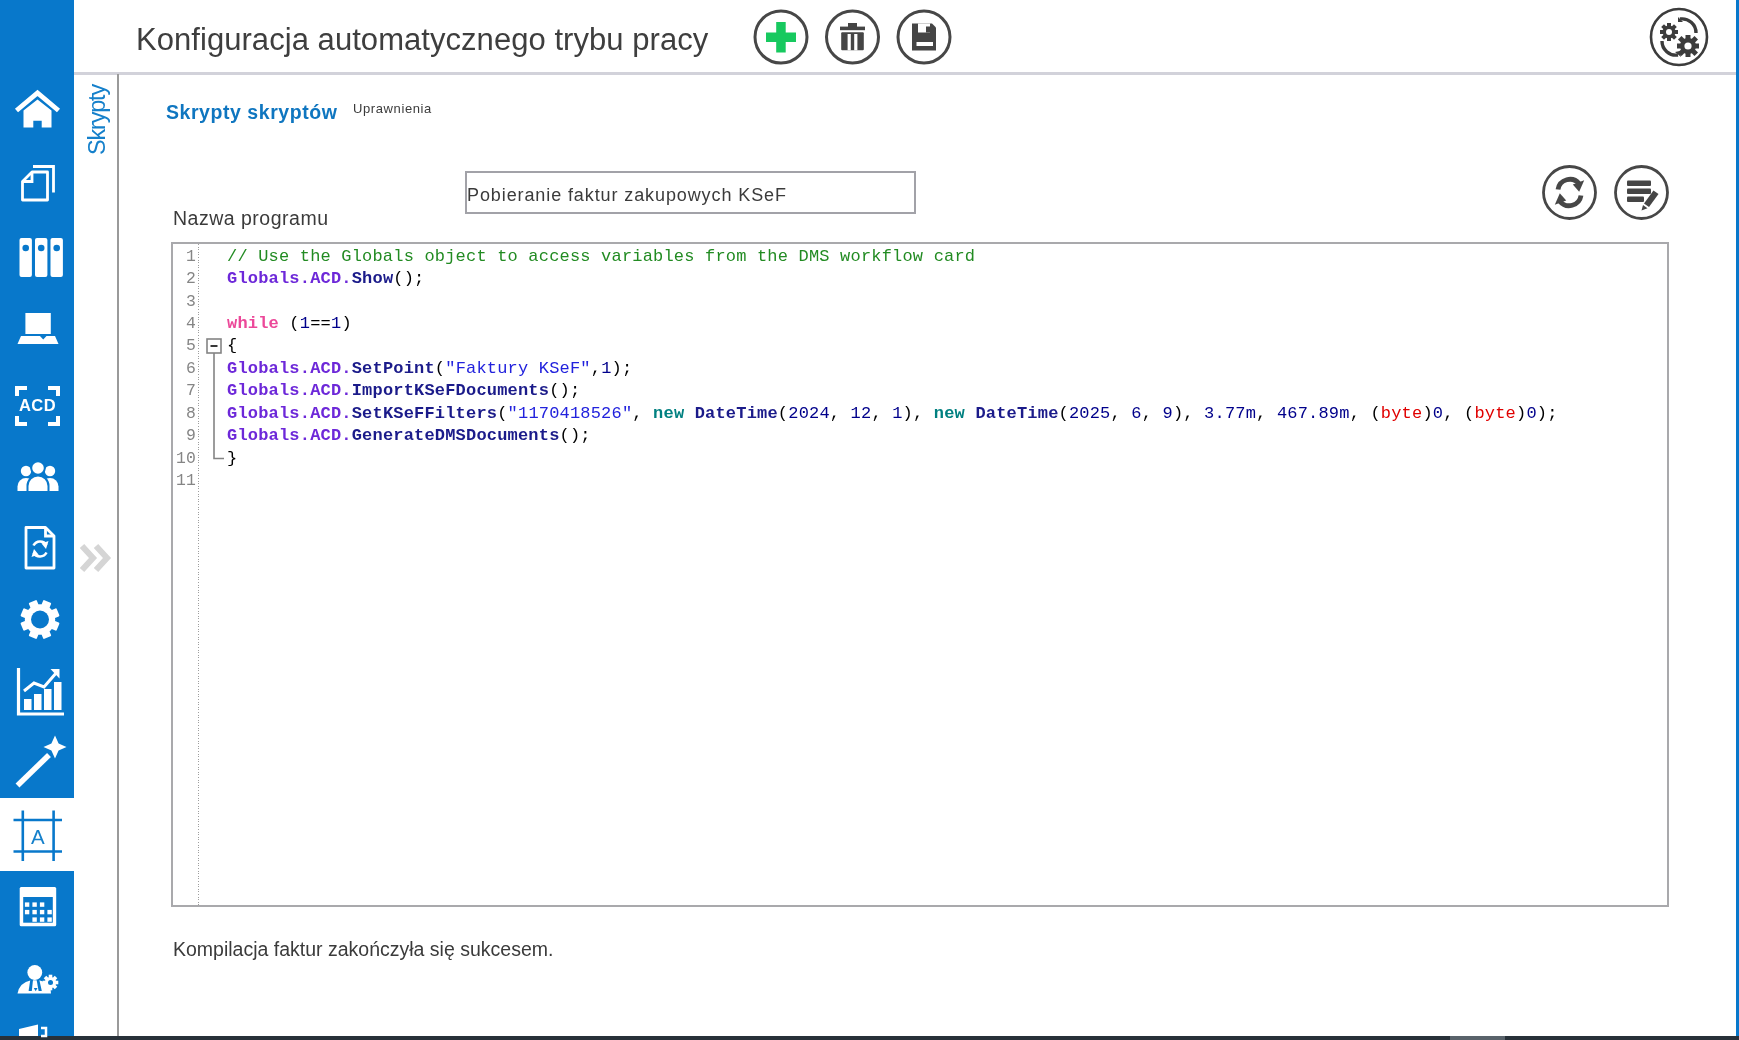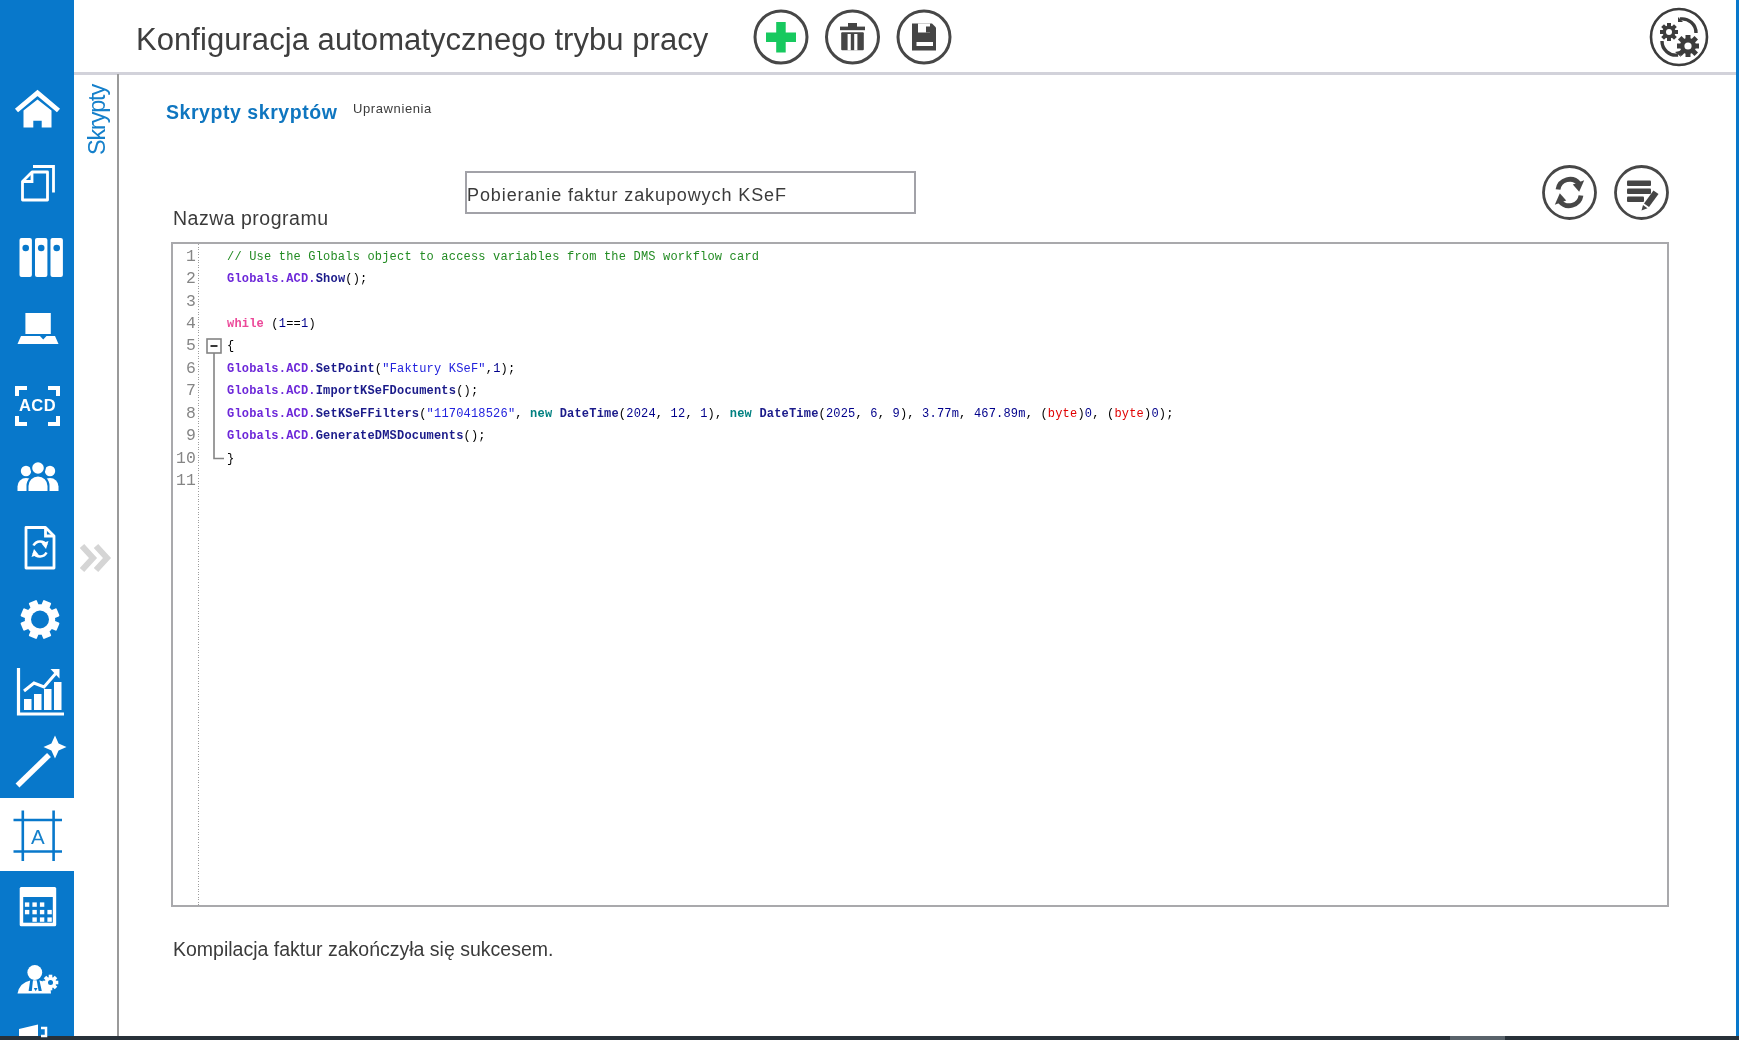--- a/index.html
+++ b/index.html
@@ -32,21 +32,21 @@
       font-size:18px; color:#3b3b3b; line-height:45.5px; background:#fff; letter-spacing:0.9px; }
 
   
   #codebox { left:171px; top:242px; width:1498px; height:665px; border:2px solid #a9a9ac; background:#fff; }
   #dotsep { left:198px; top:244px; width:1px; height:661px; background-image:
       repeating-linear-gradient(to bottom, #9e9e9e 0 1px, #ffffff 1px 2.6px); }
   .ln { position:absolute; left:170px; width:26px; text-align:right;
       font-family:"Liberation Mono", monospace; font-size:16.4px; color:#858585;
       height:22.45px; line-height:22.45px; letter-spacing:0.19px; }
   .cl { position:absolute; left:227px; font-family:"Liberation Mono", monospace;
-      font-size:12px; height:22.45px; line-height:22.45px; white-space:pre; color:#000; letter-spacing:0.19px; }
+      font-size:17px; height:22.45px; line-height:22.45px; white-space:pre; color:#000; letter-spacing:0.19px; }
   .com {color:#228B22}
   .glb {color:#6d28d9; font-weight:bold}
   .mth {color:#1b1b8a; font-weight:bold}
   .kw  {color:#ec4899; font-weight:bold}
   .kwt {color:#008080; font-weight:bold}
   .str {color:#2222dd}
   .num {color:#00008b}
   .byt {color:#e00000; font-weight:normal}
 
   #status { left:173px; top:938px; font-size:19.5px; color:#3b3b3b; }

